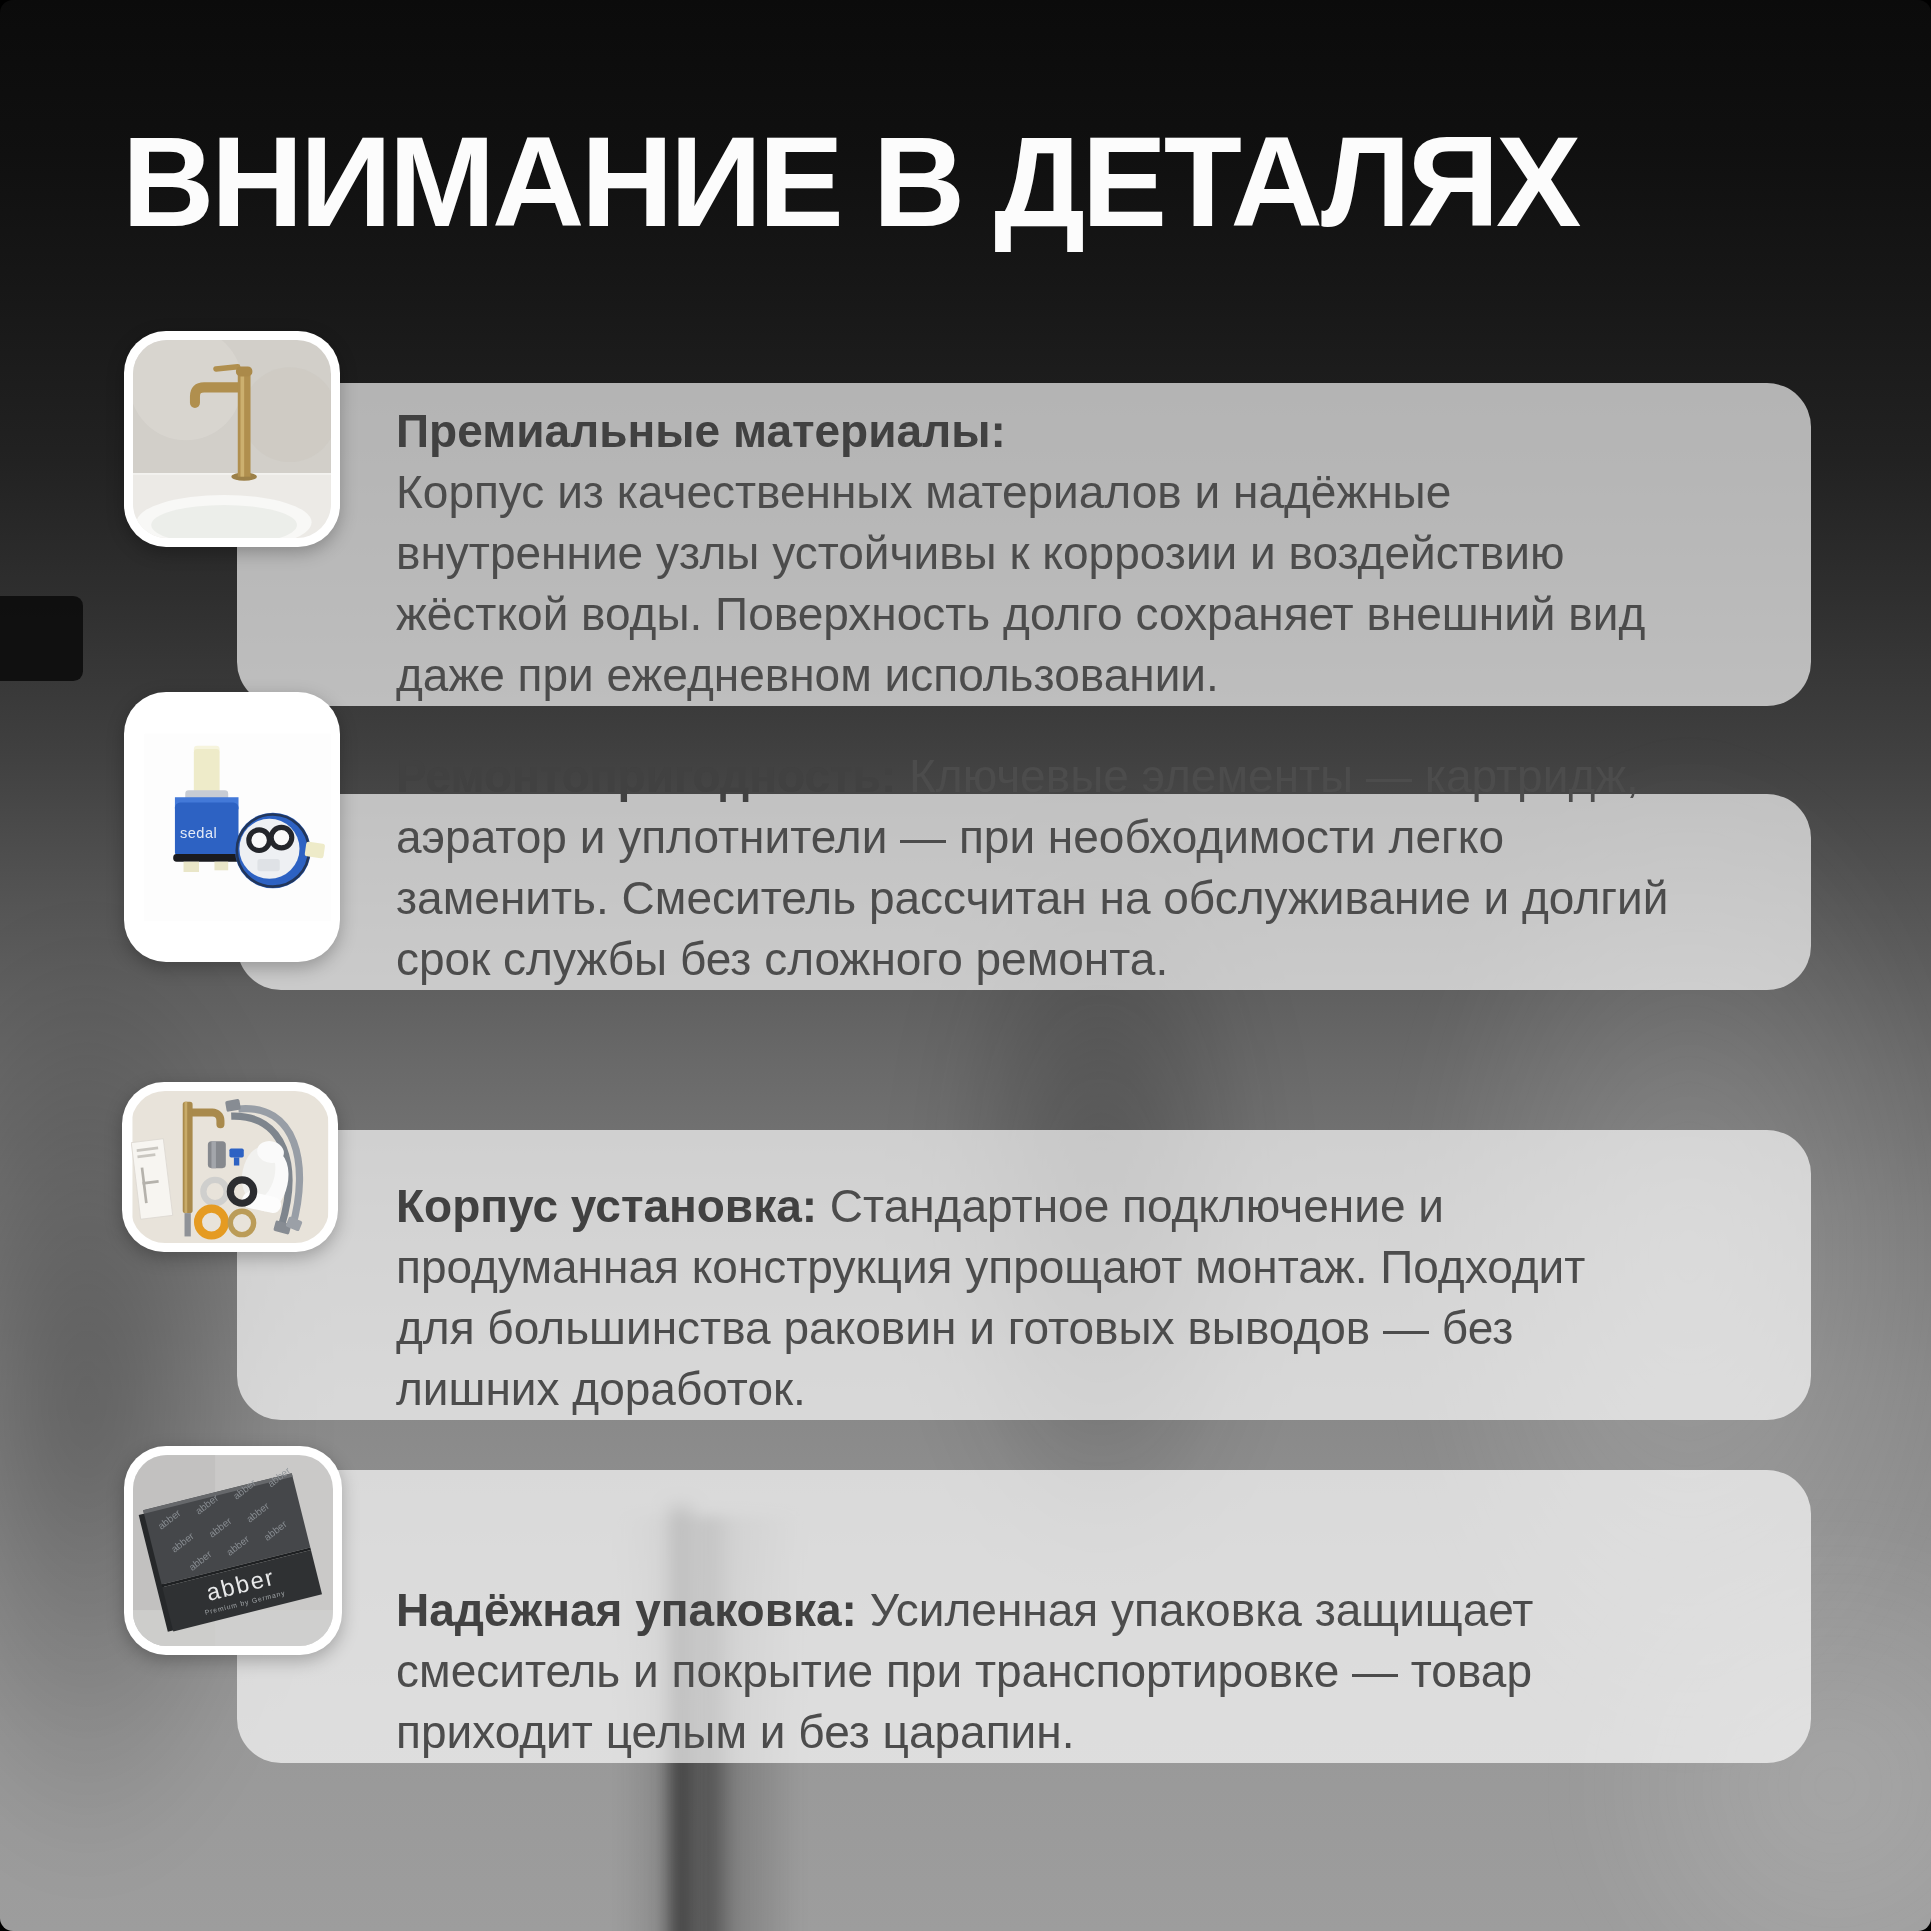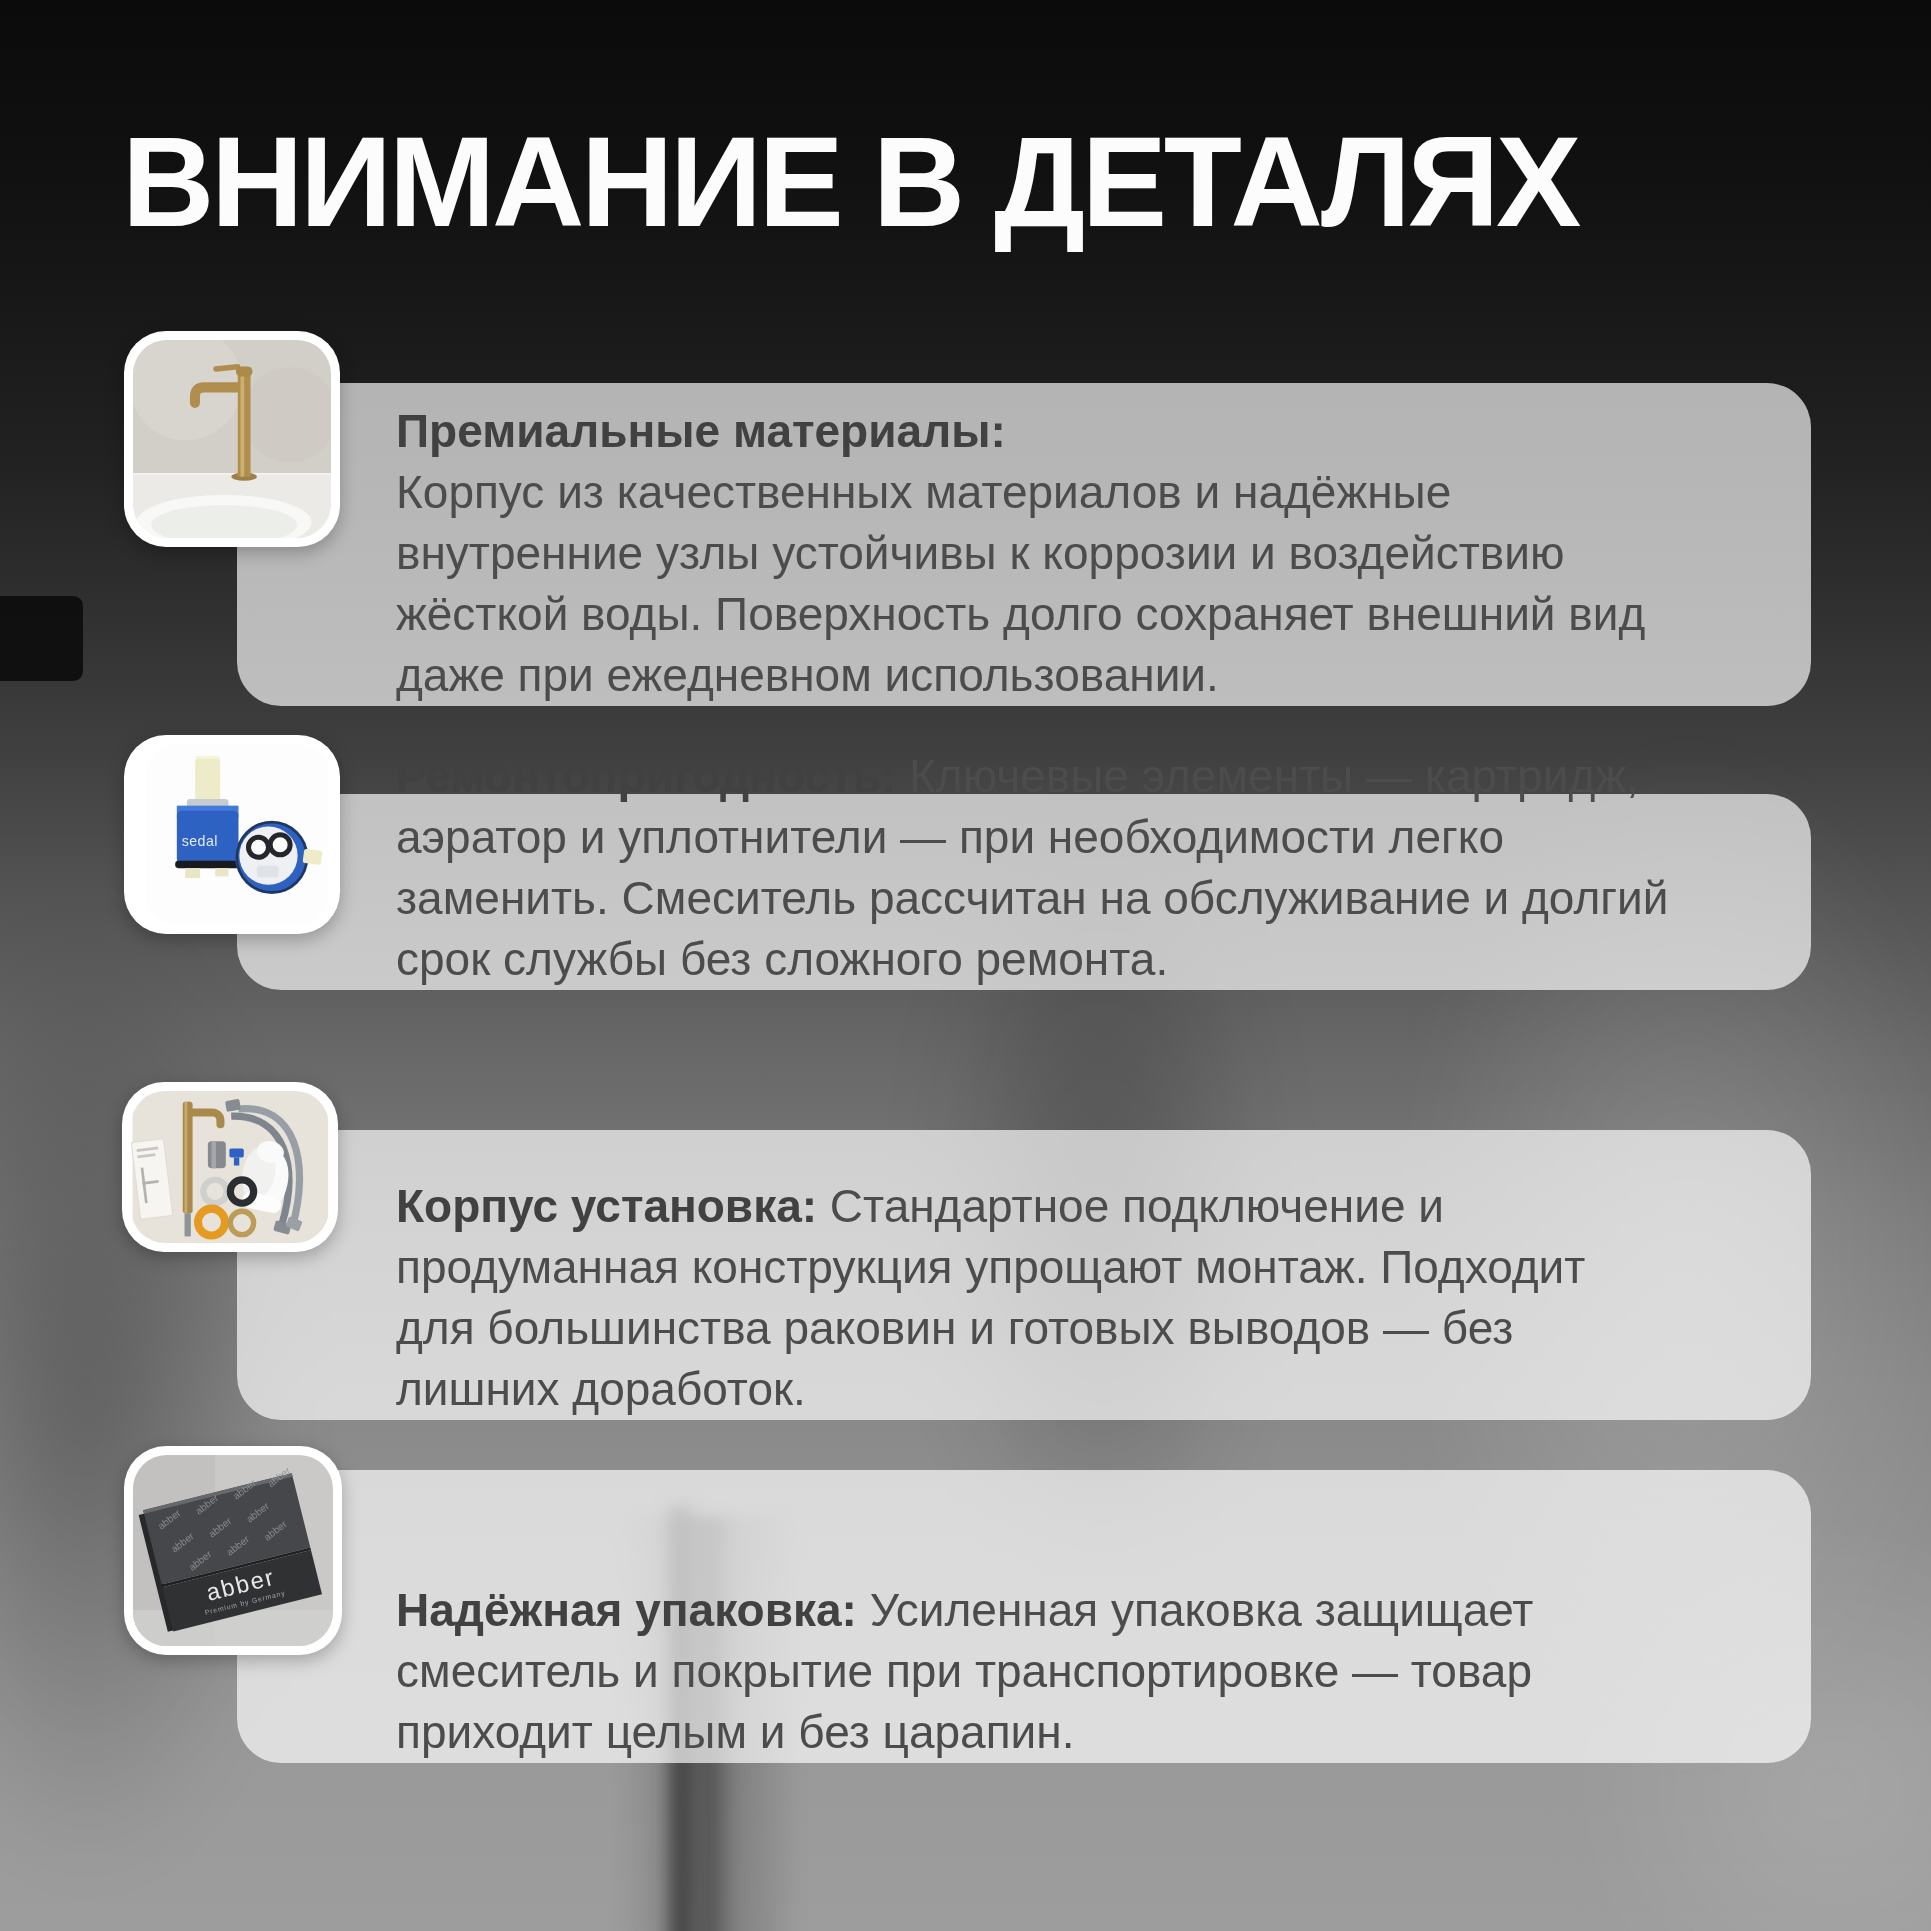--- a/index.html
+++ b/index.html
@@ -1,18 +1,19 @@
 <!DOCTYPE html>
 <html><head>
 <meta charset="utf-8">
 <style>
   html,body{margin:0;padding:0;background:#000;}
   .stage{
     position:relative;width:1931px;height:1931px;overflow:hidden;
     font-family:"Liberation Sans",sans-serif;
+    border-radius:13px;
   }
   
   .bg{
     position:absolute;inset:0;
     background:linear-gradient(180deg,
       #0b0b0b 0%,#101010 8%,#171717 15%,#222222 24%,#2f2f2f 31%,
       #404040 39%,#555555 47%,#696969 55%,#7a7a7a 63%,#888888 72%,
       #929292 81%,#999999 90%,#9d9d9d 100%);
   }
   .bg > div{position:absolute;}
@@ -73,21 +74,21 @@
   .row3 .card{top:1130px;height:290px;}
   .row4 .card{top:1470px;height:293px;}
   
   .thumb{
     position:absolute;margin:0;background:#ffffff;
     border-radius:42px;padding:8.7px;box-sizing:border-box;
     box-shadow:0 5.8px 17.4px rgba(0,0,0,.25);
   }
   .thumb svg{display:block;width:100%;height:100%;border-radius:34px;}
   .row1 .thumb{left:124px;top:331px;width:216px;height:216px;}
-  .row2 .thumb{left:124px;top:735px;width:216px;height:199px;padding-left:20px;}
+  .row2 .thumb{left:124px;top:692px;width:216px;height:270px;padding-left:20px;}
   .row3 .thumb{left:122px;top:1082px;width:216px;height:170px;}
   .row4 .thumb{left:124px;top:1446px;width:218px;height:209px;}
 </style>
 </head>
 <body>
 
 <div class="stage">
 
   <div class="bg">
     <div class="bg-light-right"></div>

